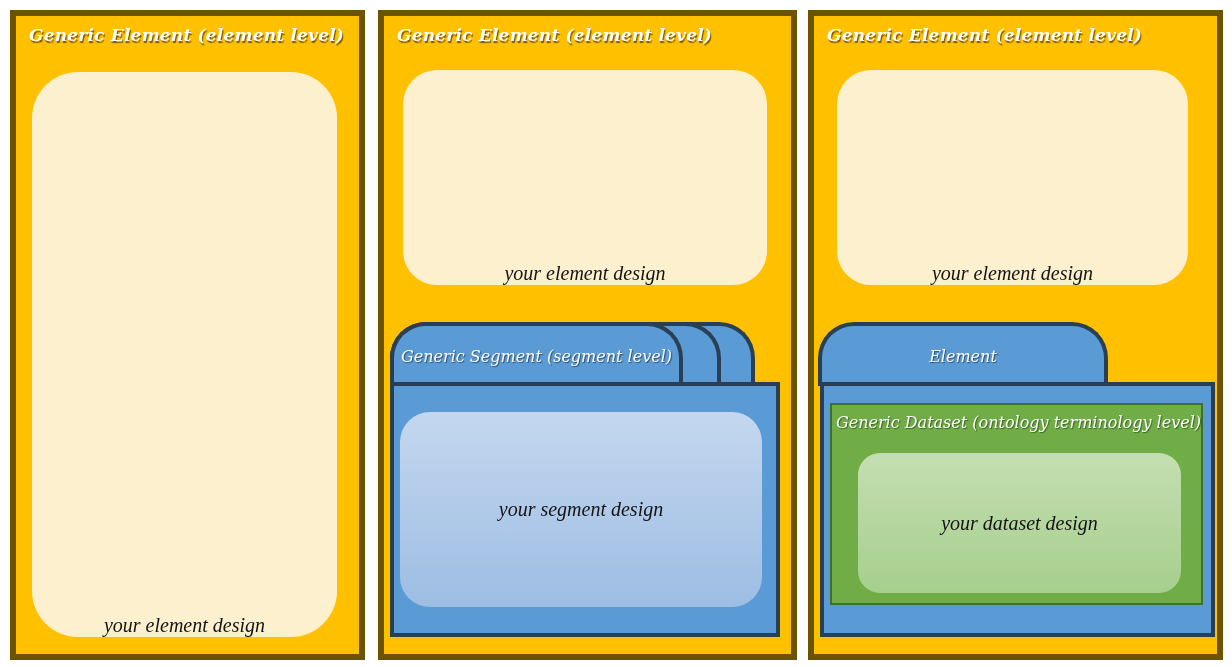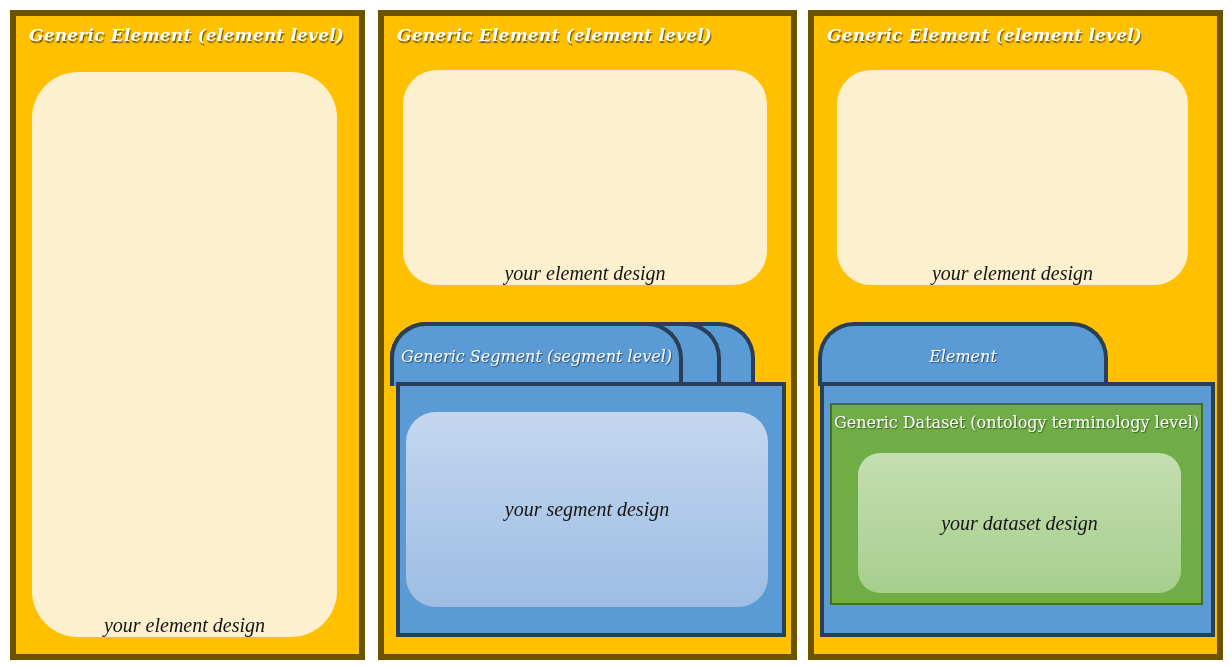--- a/index.html
+++ b/index.html
@@ -48,36 +48,36 @@
   }
   #panel-2 .tab-back {left:6px;width:365px;}
   #panel-2 .tab-mid  {left:6px;width:331px;}
   #panel-2 .tab-front{left:6px;width:293px;}
   #panel-3 .tab-front{left:4px;width:290px;}
   
   .seg-body{
     position:absolute;top:366px;height:255px;box-sizing:border-box;
     background:#5B9BD5;border:4px solid #2B3F54;
   }
-  #panel-2 .seg-body{left:12px;width:390px;}
+  #panel-2 .seg-body{left:6px;width:390px;}
   #panel-3 .seg-body{left:6px;width:395px;}
   .segment-design{
     position:absolute;left:6px;right:14px;top:26px;bottom:26px;
     border-radius:30px;
     background:linear-gradient(180deg,#C4D7EF 0%,#9DBDE3 100%);
     display:flex;align-items:center;justify-content:center;
   }
   
   .dataset-box{
     position:absolute;left:6px;right:8px;top:17px;bottom:28px;box-sizing:border-box;
     background:#70AD47;border:2px solid #41702A;
   }
   .dataset-title{
-    position:absolute;top:8px;left:0;right:0;text-align:center;
-    font-size:16px;color:#ffffff;
+    position:absolute;top:8px;left:0;right:0;text-align:right;
+    font-style:italic;font-size:16px;color:#ffffff;
     text-shadow:1px 1px 1px rgba(47,79,26,0.8);white-space:nowrap;
   }
   .dataset-design{
     position:absolute;left:26px;right:20px;top:48px;bottom:10px;
     border-radius:22px;
     background:linear-gradient(180deg,#C4DEB1 0%,#A6CF8D 100%);
     display:flex;align-items:center;justify-content:center;
   }
 </style>
 </head>

